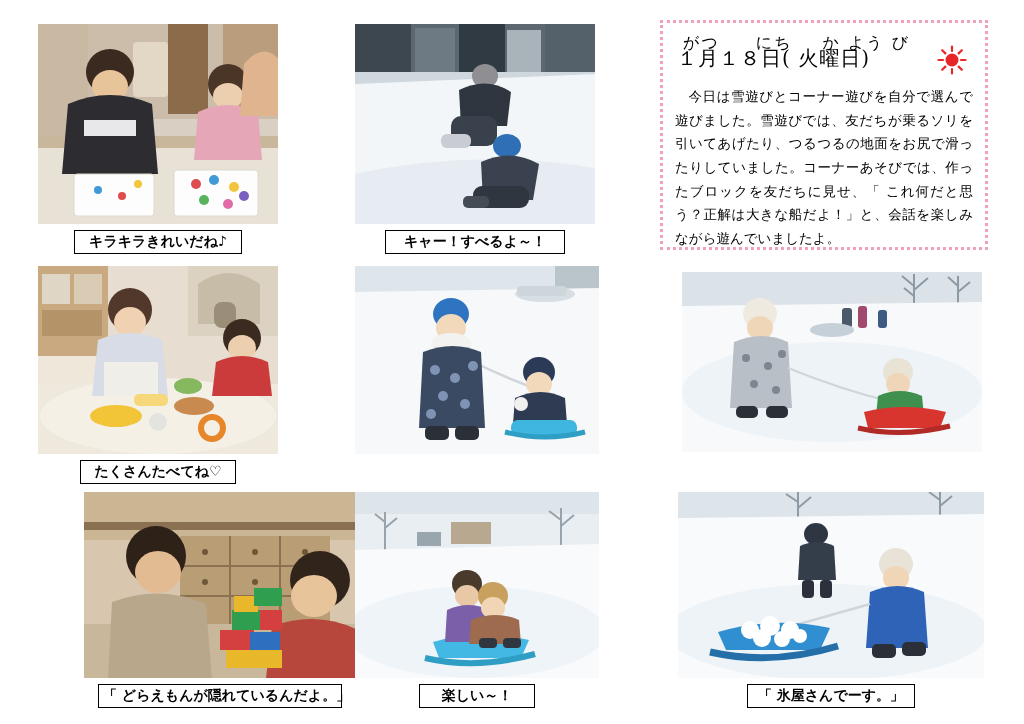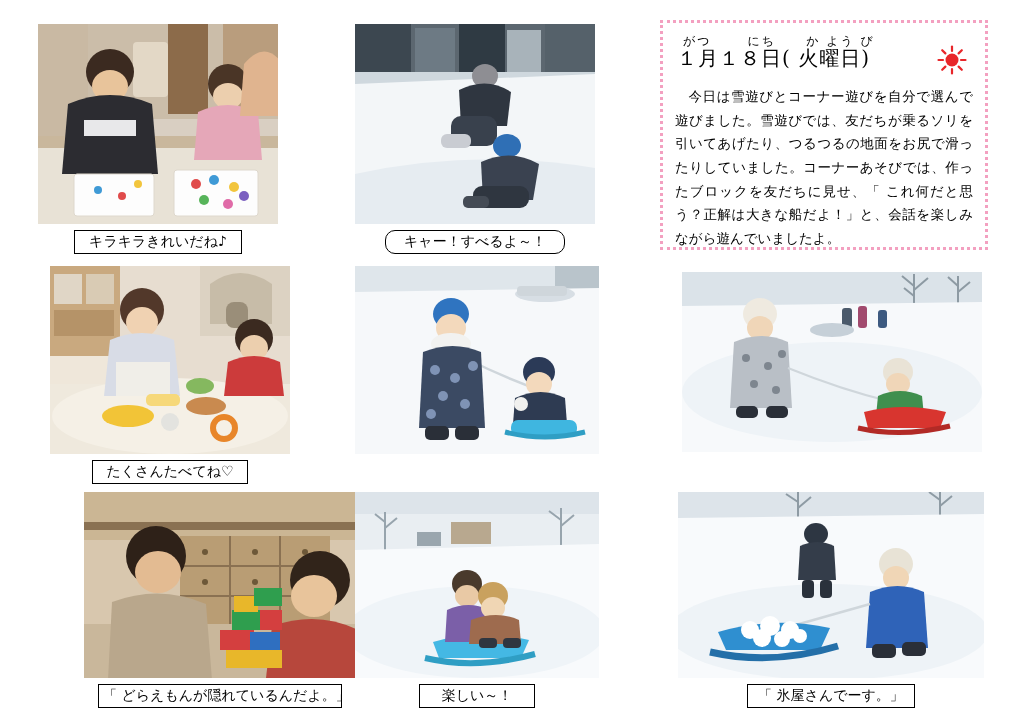--- a/index.html
+++ b/index.html
@@ -34,20 +34,21 @@
     border: 1px solid #000000;
     text-align: center;
     font-size: 14px;
     line-height: 1.25;
     padding: 2px 4px;
     font-family: "DejaVu Sans", "Liberation Sans", sans-serif;
     color: #000;
     background: #fff;
     margin: 6px auto 0 auto;
     white-space: nowrap;
+    font-weight: bold;
   }
 
   
   .textbox {
     position: absolute;
     left: 660px;
     top: 20px;
     width: 328px;
     height: 230px;
     box-sizing: border-box;
@@ -66,21 +67,21 @@
     color: #000;
     white-space: nowrap;
     position: absolute;
     left: 2px;
     top: 14px;
   }
   .ruby-row {
     position: absolute;
     top: 2px;
     left: 8px;
-    font-size: 12px;
+    font-size: 16px;
     font-family: "DejaVu Sans", sans-serif;
     letter-spacing: 2px;
     color: #000;
     white-space: nowrap;
   }
   .ruby-row span { display: inline-block; }
   .ruby-gatsu { margin-right: 36px; }
   .ruby-nichi { margin-right: 30px; }
   .ruby-kayoubi { margin-right: 0; }
   .sun {
@@ -96,21 +97,21 @@
     font-size: 13.5px;
     line-height: 1.75;
     color: #000;
     text-align: justify;
     text-indent: 1em;
   }
 
   
   #cell-1 { left: 38px;  top: 24px; }
   #cell-2 { left: 355px; top: 24px; }
-  #cell-3 { left: 38px;  top: 266px; margin-left: 12px; }
+  #cell-3 { left: 38px;  top: 266px; }
   #cell-4 { left: 355px; top: 266px; }
   #cell-5 { left: 682px; top: 272px; }
   #cell-6 { left: 38px;  top: 492px; margin-left: 46px; }
   #cell-7 { left: 355px; top: 492px; }
   #cell-8 { left: 678px; top: 492px; }
 </style>
 </head>
 <body>
 
 <div class="page">
@@ -173,21 +174,21 @@
         <path d="M104 66 q28 -14 52 2 l-4 34 -46 0z" fill="#2f3640"></path>
         <rect x="96" y="92" width="46" height="30" rx="10" fill="#39414d"></rect>
         <rect x="86" y="110" width="30" height="14" rx="6" fill="#c9ccd2"></rect>
 
         <ellipse cx="152" cy="122" rx="14" ry="12" fill="#2f6fb5"></ellipse>
         <path d="M126 138 q30 -14 58 2 l-6 36 -50 0z" fill="#3a4250"></path>
         <rect x="118" y="162" width="56" height="22" rx="9" fill="#2f3640"></rect>
         <rect x="108" y="172" width="26" height="12" rx="5" fill="#444b55"></rect>
       </svg>
     </div>
-    <div class="caption" style="width:180px;border-radius:10px;">キャー！すべるよ～！</div>
+    <div class="caption" style="width:180px;">キャー！すべるよ～！</div>
   </div>
 
   <div class="textbox">
     <div class="dateline">
       <div class="ruby-row">
         <span class="ruby-gatsu">がつ</span><span class="ruby-nichi">にち</span><span class="ruby-kayoubi">か よう び</span>
       </div>
       <div class="date-main">１月１８日( 火曜日)</div>
       <svg class="sun" viewBox="0 0 30 30">
         <circle cx="15" cy="15" r="6.5" fill="#e8262a"></circle>

